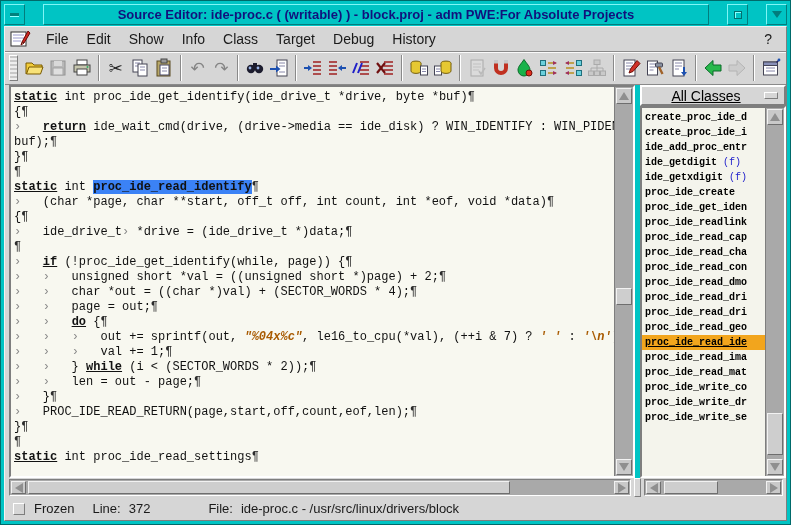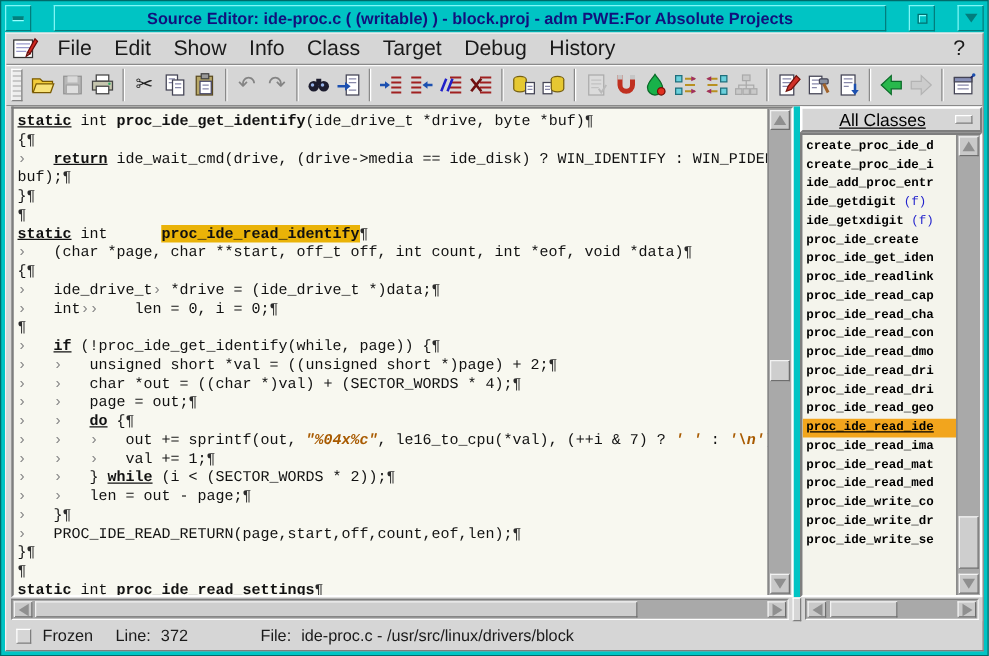--- a/index.html
+++ b/index.html
@@ -12,41 +12,41 @@
   .titlebar { height:21px; display:flex; gap:18px; margin-bottom:1px; }
   .tb-btn { width:21px; height:21px; background:#00c4c4; border:1px solid; border-color:#7ff5f5 #027d7d #027d7d #7ff5f5; display:flex; align-items:center; justify-content:center; }
   .tb-title { flex:1; background:#00c4c4; border:1px solid; border-color:#7ff5f5 #027d7d #027d7d #7ff5f5; color:#11117c; font-weight:bold; font-size:13px; display:flex; align-items:center; justify-content:center; white-space:nowrap; overflow:hidden; }
   .dash { width:9px; height:3px; background:#02807d; box-shadow:0 1px 0 #9ff; }
   .sq { width:8px; height:8px; border:1px solid #026f6f; box-shadow:1px 1px 0 #8ff inset; }
   .tri-dn { width:0; height:0; border-left:5px solid transparent; border-right:5px solid transparent; border-top:7px solid #027d7d; }
 
   .chrome { flex:1; background:#d6d6d6; border:1px solid; border-color:#f2f2f2 #7e7e7e #7e7e7e #f2f2f2; display:flex; flex-direction:column; overflow:hidden; }
 
   
-  .menubar { height:25px; display:flex; align-items:center; padding:0 6px 0 4px; border-bottom:1px solid #8a8a8a; box-shadow:0 1px 0 #fafafa; font-size:17px; color:#1a1a1a; }
+  .menubar { height:25px; display:flex; align-items:center; padding:0 6px 0 4px; border-bottom:1px solid #8a8a8a; box-shadow:0 1px 0 #fafafa; font-size:14px; color:#1a1a1a; }
   .menu-item { padding:2px 9px; white-space:nowrap; }
   .menu-help { margin-left:auto; padding:2px 8px; }
   .app-icon { width:22px; height:20px; margin-right:6px; }
 
   
   .toolbar { height:33px; display:flex; align-items:center; padding:0 3px; border-bottom:1px solid #8a8a8a; box-shadow:0 1px 0 #fafafa; }
   .grip { width:9px; height:26px; margin:0 4px 0 1px; border:1px solid; border-color:#fff #808080 #808080 #fff; background:repeating-linear-gradient(180deg,#c8c8c8 0 2px,#eee 2px 4px); }
   .tbtn { width:25px; height:26px; display:flex; align-items:center; justify-content:center; background:transparent; border:none; }
   .tbtn.disabled { opacity:.45; filter:grayscale(1); }
   .tbtn .glyph { font-size:17px; line-height:1; color:#222; font-family:"DejaVu Sans", sans-serif; }
   .tsep { width:0; height:26px; border-left:1px solid #8a8a8a; border-right:1px solid #fff; margin:0 4px; }
 
   
   .main { flex:1; display:flex; padding-left:4px; background:#d6d6d6; overflow:hidden; }
   .editor-pane { width:626px; display:flex; border:2px solid; border-color:#7e7e7e #fff #fff #7e7e7e; background:#f8f8f0; }
   .code { flex:1; overflow:hidden; padding:3px 0 0 3px; font-family:"Liberation Mono", monospace; font-size:12px; line-height:15px; color:#111; }
   .code-line { white-space:pre; height:15px; }
   .sg-k { font-weight:bold; text-decoration:underline; }
-  .sg-b { font-weight:bold; }
-  .sg-h { font-weight:bold; background:#eab308;margin-left:36px; }
+  .sg-b { font-weight:normal; }
+  .sg-h { font-weight:bold; background:#3b82f6; }
   .sg-s { color:#a85a00; font-weight:bold; font-style:italic; }
   .sg-t { color:#8a8a8a; }
   .sg-n { color:#2c2c2c; }
 
   
   .vscroll { width:19px; background:#a9a9a9; border-left:1px solid #7e7e7e; position:relative; }
   .sb-btn { position:absolute; left:1px; width:16px; height:16px; background:#c9c9c9; border:1px solid; border-color:#f2f2f2 #6e6e6e #6e6e6e #f2f2f2; display:flex; align-items:center; justify-content:center; }
   .sb-up { top:1px; } .sb-dn { bottom:1px; }
   .arr-up { width:0;height:0;border-left:5px solid transparent;border-right:5px solid transparent;border-bottom:8px solid #8f8f8f; }
   .arr-dn { width:0;height:0;border-left:5px solid transparent;border-right:5px solid transparent;border-top:8px solid #8f8f8f; }
@@ -335,21 +335,20 @@
             <div class="code-line"><span class="sg-k">static</span><span class="sg-p"> int </span><span class="sg-b">proc_ide_get_identify</span><span class="sg-p">(ide_drive_t *drive, byte *buf)</span><span class="sg-n">¶</span></div>
             <div class="code-line"><span class="sg-p">{</span><span class="sg-n">¶</span></div>
             <div class="code-line"><span class="sg-t">›</span><span class="sg-p">   </span><span class="sg-k">return</span><span class="sg-p"> ide_wait_cmd(drive, (drive-&gt;media == ide_disk) ? WIN_IDENTIFY : WIN_PIDENTIFY,</span></div>
             <div class="code-line"><span class="sg-p">buf);</span><span class="sg-n">¶</span></div>
             <div class="code-line"><span class="sg-p">}</span><span class="sg-n">¶</span></div>
             <div class="code-line"><span class="sg-n">¶</span></div>
             <div class="code-line"><span class="sg-k">static</span><span class="sg-p"> int </span><span class="sg-h">proc_ide_read_identify</span><span class="sg-n">¶</span></div>
             <div class="code-line"><span class="sg-t">›</span><span class="sg-p">   (char *page, char **start, off_t off, int count, int *eof, void *data)</span><span class="sg-n">¶</span></div>
             <div class="code-line"><span class="sg-p">{</span><span class="sg-n">¶</span></div>
             <div class="code-line"><span class="sg-t">›</span><span class="sg-p">   ide_drive_t</span><span class="sg-t">›</span><span class="sg-p"> *drive = (ide_drive_t *)data;</span><span class="sg-n">¶</span></div>
-            <div class="code-line"><span class="sg-t">›</span><span class="sg-p">   int</span><span class="sg-t">›</span><span class="sg-t">›</span><span class="sg-p">    len = 0, i = 0;</span><span class="sg-n">¶</span></div>
             <div class="code-line"><span class="sg-n">¶</span></div>
             <div class="code-line"><span class="sg-t">›</span><span class="sg-p">   </span><span class="sg-k">if</span><span class="sg-p"> (!proc_ide_get_identify(while, page)) {</span><span class="sg-n">¶</span></div>
             <div class="code-line"><span class="sg-t">›</span><span class="sg-p">   </span><span class="sg-t">›</span><span class="sg-p">   unsigned short *val = ((unsigned short *)page) + 2;</span><span class="sg-n">¶</span></div>
             <div class="code-line"><span class="sg-t">›</span><span class="sg-p">   </span><span class="sg-t">›</span><span class="sg-p">   char *out = ((char *)val) + (SECTOR_WORDS * 4);</span><span class="sg-n">¶</span></div>
             <div class="code-line"><span class="sg-t">›</span><span class="sg-p">   </span><span class="sg-t">›</span><span class="sg-p">   page = out;</span><span class="sg-n">¶</span></div>
             <div class="code-line"><span class="sg-t">›</span><span class="sg-p">   </span><span class="sg-t">›</span><span class="sg-p">   </span><span class="sg-k">do</span><span class="sg-p"> {</span><span class="sg-n">¶</span></div>
             <div class="code-line"><span class="sg-t">›</span><span class="sg-p">   </span><span class="sg-t">›</span><span class="sg-p">   </span><span class="sg-t">›</span><span class="sg-p">   out += sprintf(out, </span><span class="sg-s">"%04x%c"</span><span class="sg-p">, le16_to_cpu(*val), (++i &amp; 7) ? </span><span class="sg-s">' '</span><span class="sg-p"> : </span><span class="sg-s">'\n'</span><span class="sg-p">);</span></div>
             <div class="code-line"><span class="sg-t">›</span><span class="sg-p">   </span><span class="sg-t">›</span><span class="sg-p">   </span><span class="sg-t">›</span><span class="sg-p">   val += 1;</span><span class="sg-n">¶</span></div>
             <div class="code-line"><span class="sg-t">›</span><span class="sg-p">   </span><span class="sg-t">›</span><span class="sg-p">   } </span><span class="sg-k">while</span><span class="sg-p"> (i &lt; (SECTOR_WORDS * 2));</span><span class="sg-n">¶</span></div>
             <div class="code-line"><span class="sg-t">›</span><span class="sg-p">   </span><span class="sg-t">›</span><span class="sg-p">   len = out - page;</span><span class="sg-n">¶</span></div>
@@ -390,21 +389,20 @@
               <div class="cls-item"><span>proc_ide_read_cap</span></div>
               <div class="cls-item"><span>proc_ide_read_cha</span></div>
               <div class="cls-item"><span>proc_ide_read_con</span></div>
               <div class="cls-item"><span>proc_ide_read_dmo</span></div>
               <div class="cls-item"><span>proc_ide_read_dri</span></div>
               <div class="cls-item"><span>proc_ide_read_dri</span></div>
               <div class="cls-item"><span>proc_ide_read_geo</span></div>
               <div class="cls-item hl"><span>proc_ide_read_ide</span></div>
               <div class="cls-item"><span>proc_ide_read_ima</span></div>
               <div class="cls-item"><span>proc_ide_read_mat</span></div>
-              <div class="cls-item"><span>proc_ide_read_med</span></div>
               <div class="cls-item"><span>proc_ide_write_co</span></div>
               <div class="cls-item"><span>proc_ide_write_dr</span></div>
               <div class="cls-item"><span>proc_ide_write_se</span></div>
             </div>
           <div class="vscroll">
             <div class="sb-btn sb-up">
                 <div class="arr-up"></div>
               </div>
             <div class="vthumb" style="top:305px; height:42px;"></div>
             <div class="sb-btn sb-dn">

